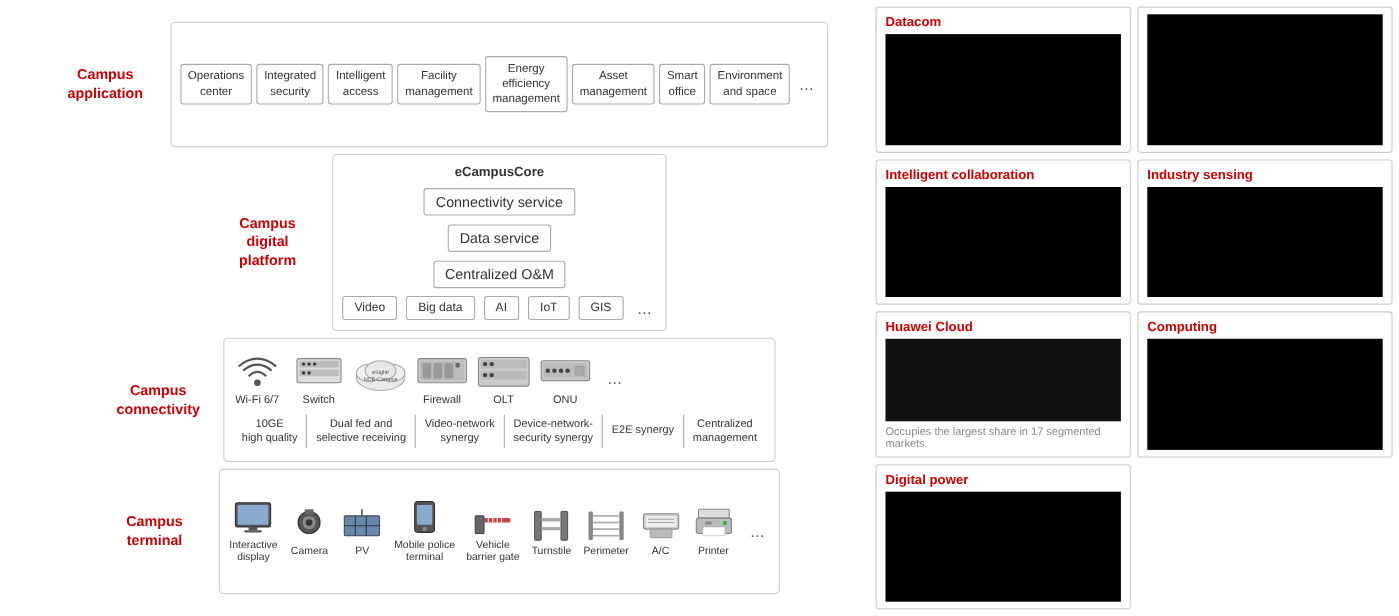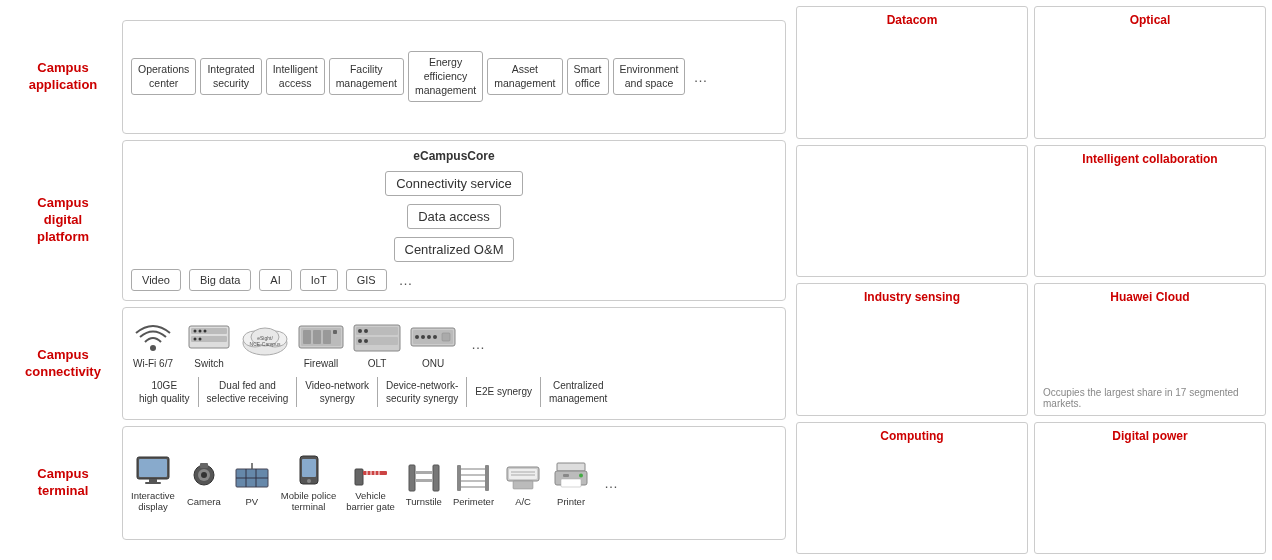--- a/index.html
+++ b/index.html
@@ -14,20 +14,21 @@
     }
 
     
     .left-panel {
       width: 790px;
       flex-shrink: 0;
       display: flex;
       flex-direction: column;
       padding: 20px 4px;
       gap: 6px;
+      align-items: center;
     }
 
     .row {
       display: flex;
       flex-direction: row;
       align-items: stretch;
       flex: 1;
     }
 
     .row-label {
@@ -217,21 +218,20 @@
       padding: 6px;
     }
 
     .right-card {
       border: 1px solid #ccc;
       border-radius: 3px;
       display: flex;
       flex-direction: column;
       padding: 6px 8px;
       position: relative;
-      align-items: center;
     }
 
     .card-title {
       font-size: 12px;
       font-weight: bold;
       color: #cc0000;
       margin-bottom: 4px;
     }
 
     .card-content {
@@ -271,21 +271,21 @@
       </div>
     </div>
   </div>
 
   <div class="row">
     <div class="row-label">Campus<br>digital<br>platform</div>
     <div class="row-content">
       <div class="platform-row1">
         <span class="platform-label">eCampusCore</span>
         <div class="platform-service">Connectivity service</div>
-        <div class="platform-service">Data access</div>
+        <div class="platform-service">Data service</div>
         <div class="platform-service">Centralized O&amp;M</div>
       </div>
       <div class="platform-row2">
         <div class="platform-item">Video</div>
         <div class="platform-item">Big data</div>
         <div class="platform-item">AI</div>
         <div class="platform-item">IoT</div>
         <div class="platform-item">GIS</div>
         <div class="app-item-more">…</div>
       </div>
@@ -528,24 +528,20 @@
 
 </div>
 
 <div class="right-panel">
 
   <div class="right-card">
     <div class="card-title">Datacom</div>
     <div class="card-content"></div>
   </div>
 
-  <div class="right-card">
-    <div class="card-title">Optical</div>
-    <div class="card-content"></div>
-  </div>
 
   <div class="right-card">
     <div class="card-content"></div>
   </div>
 
   <div class="right-card">
     <div class="card-title">Intelligent collaboration</div>
     <div class="card-content"></div>
   </div>
 

